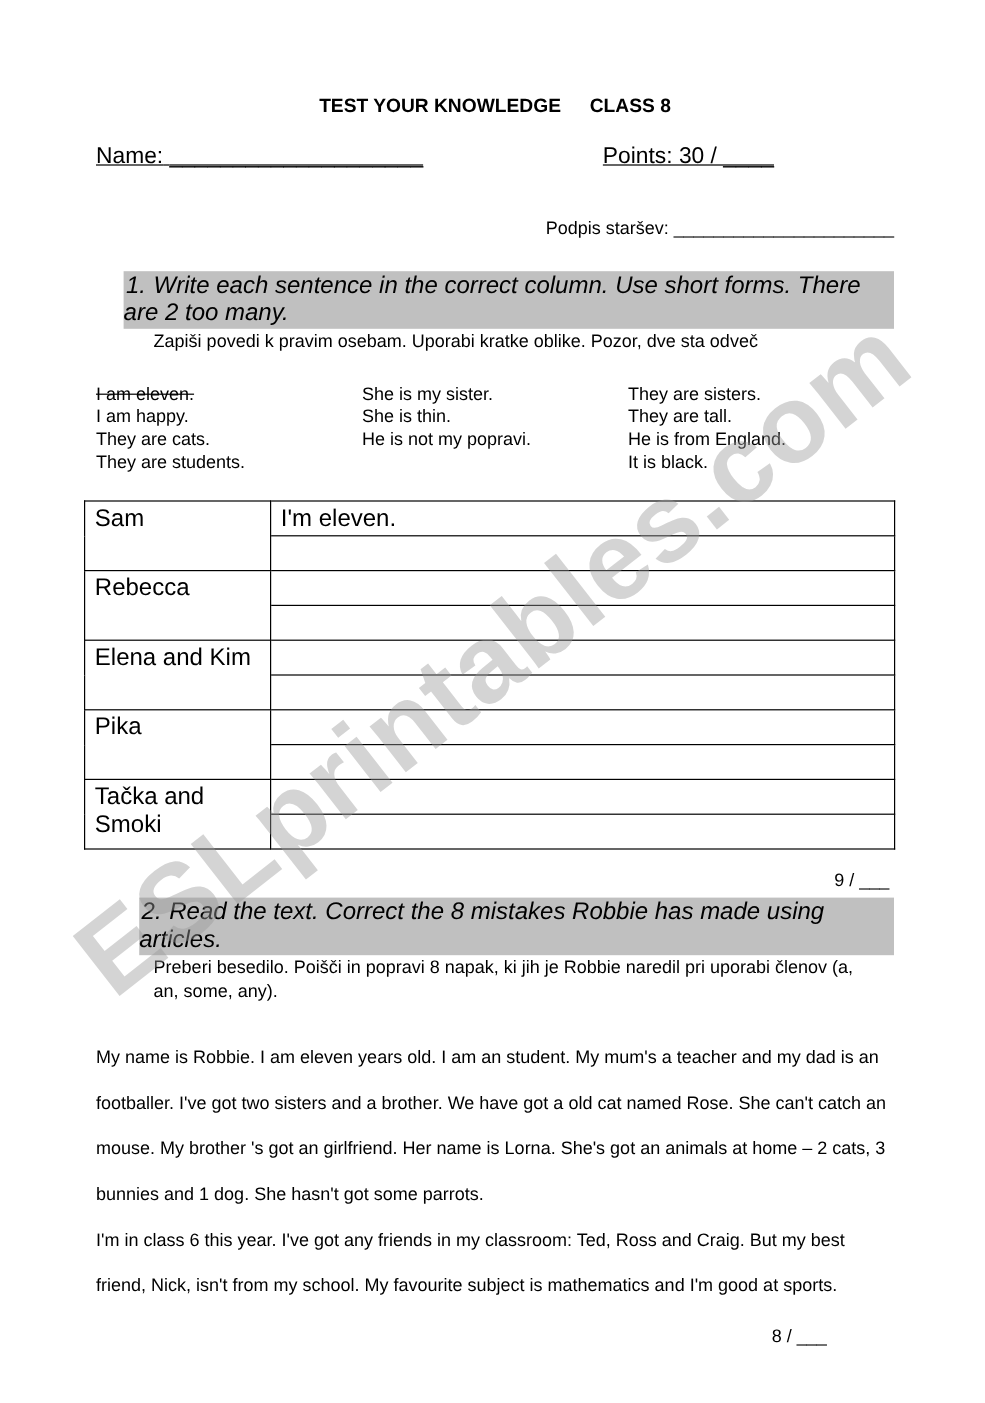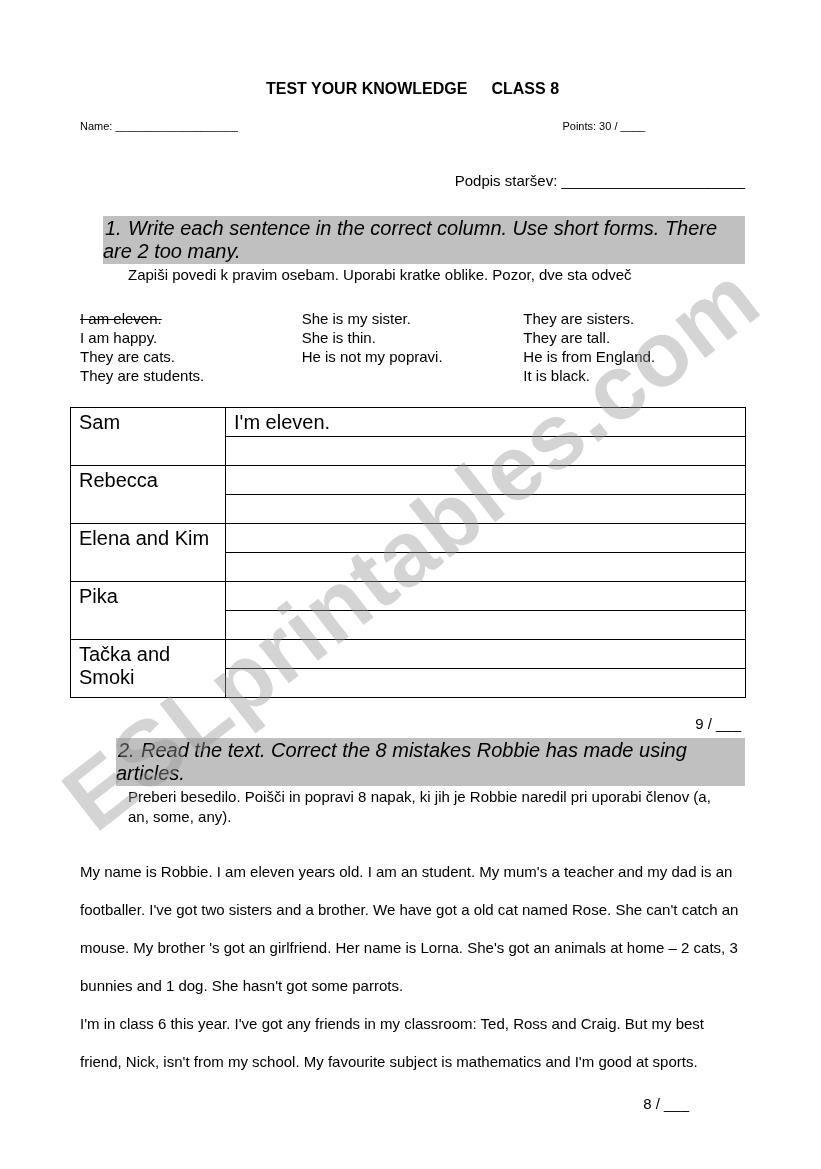--- a/index.html
+++ b/index.html
@@ -38,22 +38,23 @@
     text-align: center;
     font-weight: bold;
     font-size: 16px;
     display: flex;
     justify-content: center;
     gap: 24px;
   }
   .name-row {
     display: flex;
     margin-top: 22px;
-    font-size: 11px;
+    font-size: 19px;
     align-items: flex-end;
+    text-decoration: underline;
   }
   .points-field { margin-left: auto; margin-right: 100px; }
   .signature-row {
     margin-top: 40px;
     text-align: right;
     font-size: 15px;
   }
 
   
   .ex-header {

